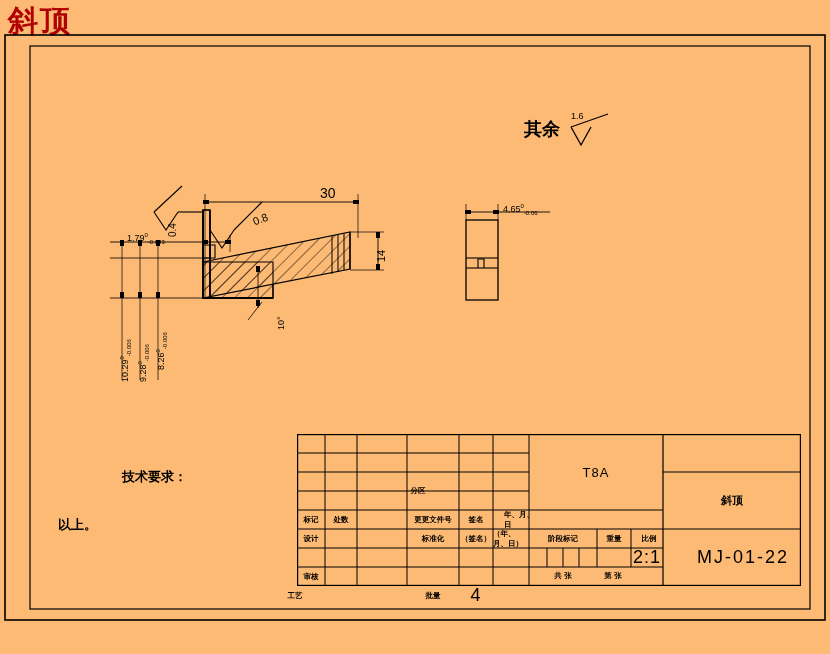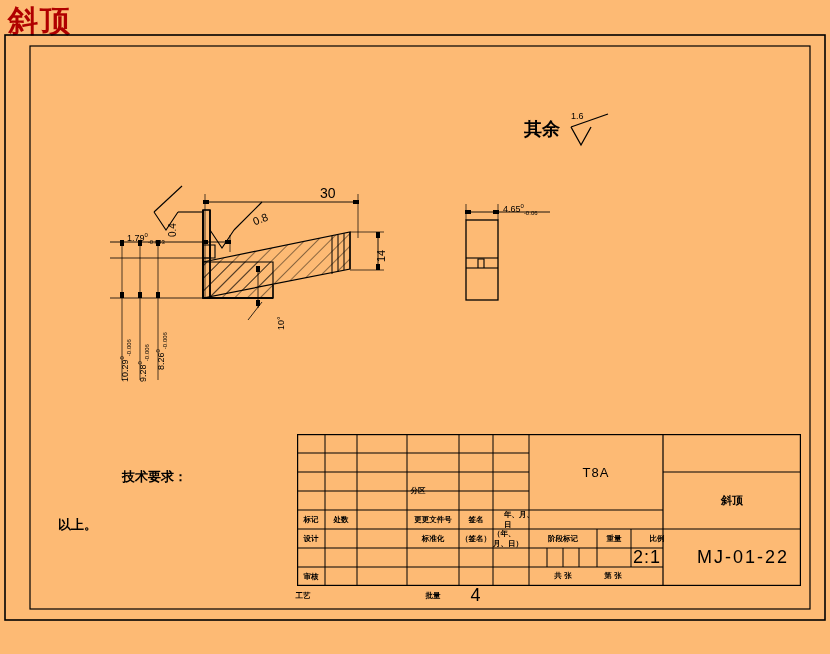--- a/index.html
+++ b/index.html
@@ -193,29 +193,29 @@
   <div class="tbcell cellbl cn" style="left:407px;top:510px;width:52px;height:19px;">更更文件号</div>
   <div class="tbcell cellbl cn" style="left:459px;top:510px;width:34px;height:19px;">签名</div>
   <div class="tbcell cellbl cn" style="left:493px;top:510px;width:36px;height:19px;margin-left:11px;">年、月、日</div>
 
   <div class="tbcell cellbl cn" style="left:297px;top:529px;width:28px;height:19px;">设计</div>
   <div class="tbcell cellbl cn" style="left:407px;top:529px;width:52px;height:19px;">标准化</div>
   <div class="tbcell cellbl cn" style="left:459px;top:529px;width:34px;height:19px;">（签名）</div>
   <div class="tbcell cellbl cn" style="left:493px;top:529px;width:36px;height:19px;">（年、月、日）</div>
 
   <div class="tbcell cellbl cn" style="left:297px;top:567px;width:28px;height:19px;font-family:Liberation Mono, monospace;">审核</div>
-  <div class="tbcell cellbl cn" style="left:289px;top:586px;width:28px;height:19px;">工艺</div>
+  <div class="tbcell cellbl cn" style="left:281px;top:586px;width:28px;height:19px;">工艺</div>
   <div class="tbcell cellbl cn" style="left:407px;top:586px;width:52px;height:19px;">批量</div>
   <div class="tbcell cellval" style="left:459px;top:586px;width:34px;height:19px;">4</div>
 
   <div class="tbcell cellval" style="left:529px;top:434px;width:134px;height:76px;font-size:13px;">T8A</div>
 
   <div class="tbcell cellbl cn" style="left:529px;top:529px;width:68px;height:19px;">阶段标记</div>
   <div class="tbcell cellbl cn" style="left:597px;top:529px;width:34px;height:19px;">重量</div>
-  <div class="tbcell cellbl cn" style="left:631px;top:529px;width:36px;height:19px;padding-left:8px;">比例</div>
+  <div class="tbcell cellbl cn" style="left:631px;top:529px;width:36px;height:19px;">比例</div>
   <div class="tbcell cellval" style="left:631px;top:548px;width:32px;height:19px;">2:1</div>
 
   <div class="tbcell cellbl cn" style="left:540px;top:567px;width:46px;height:17px;">共  张</div>
   <div class="tbcell cellbl cn" style="left:590px;top:567px;width:46px;height:17px;">第  张</div>
 
   <div class="tbcell cellbl cn" style="left:663px;top:472px;width:138px;height:57px;font-size:11px;">斜顶</div>
   <div class="tbcell cellval" style="left:663px;top:529px;width:160px;height:57px;font-size:18px;letter-spacing:2px;border-radius:27px;">MJ-01-22</div>
 
 </div>
 

